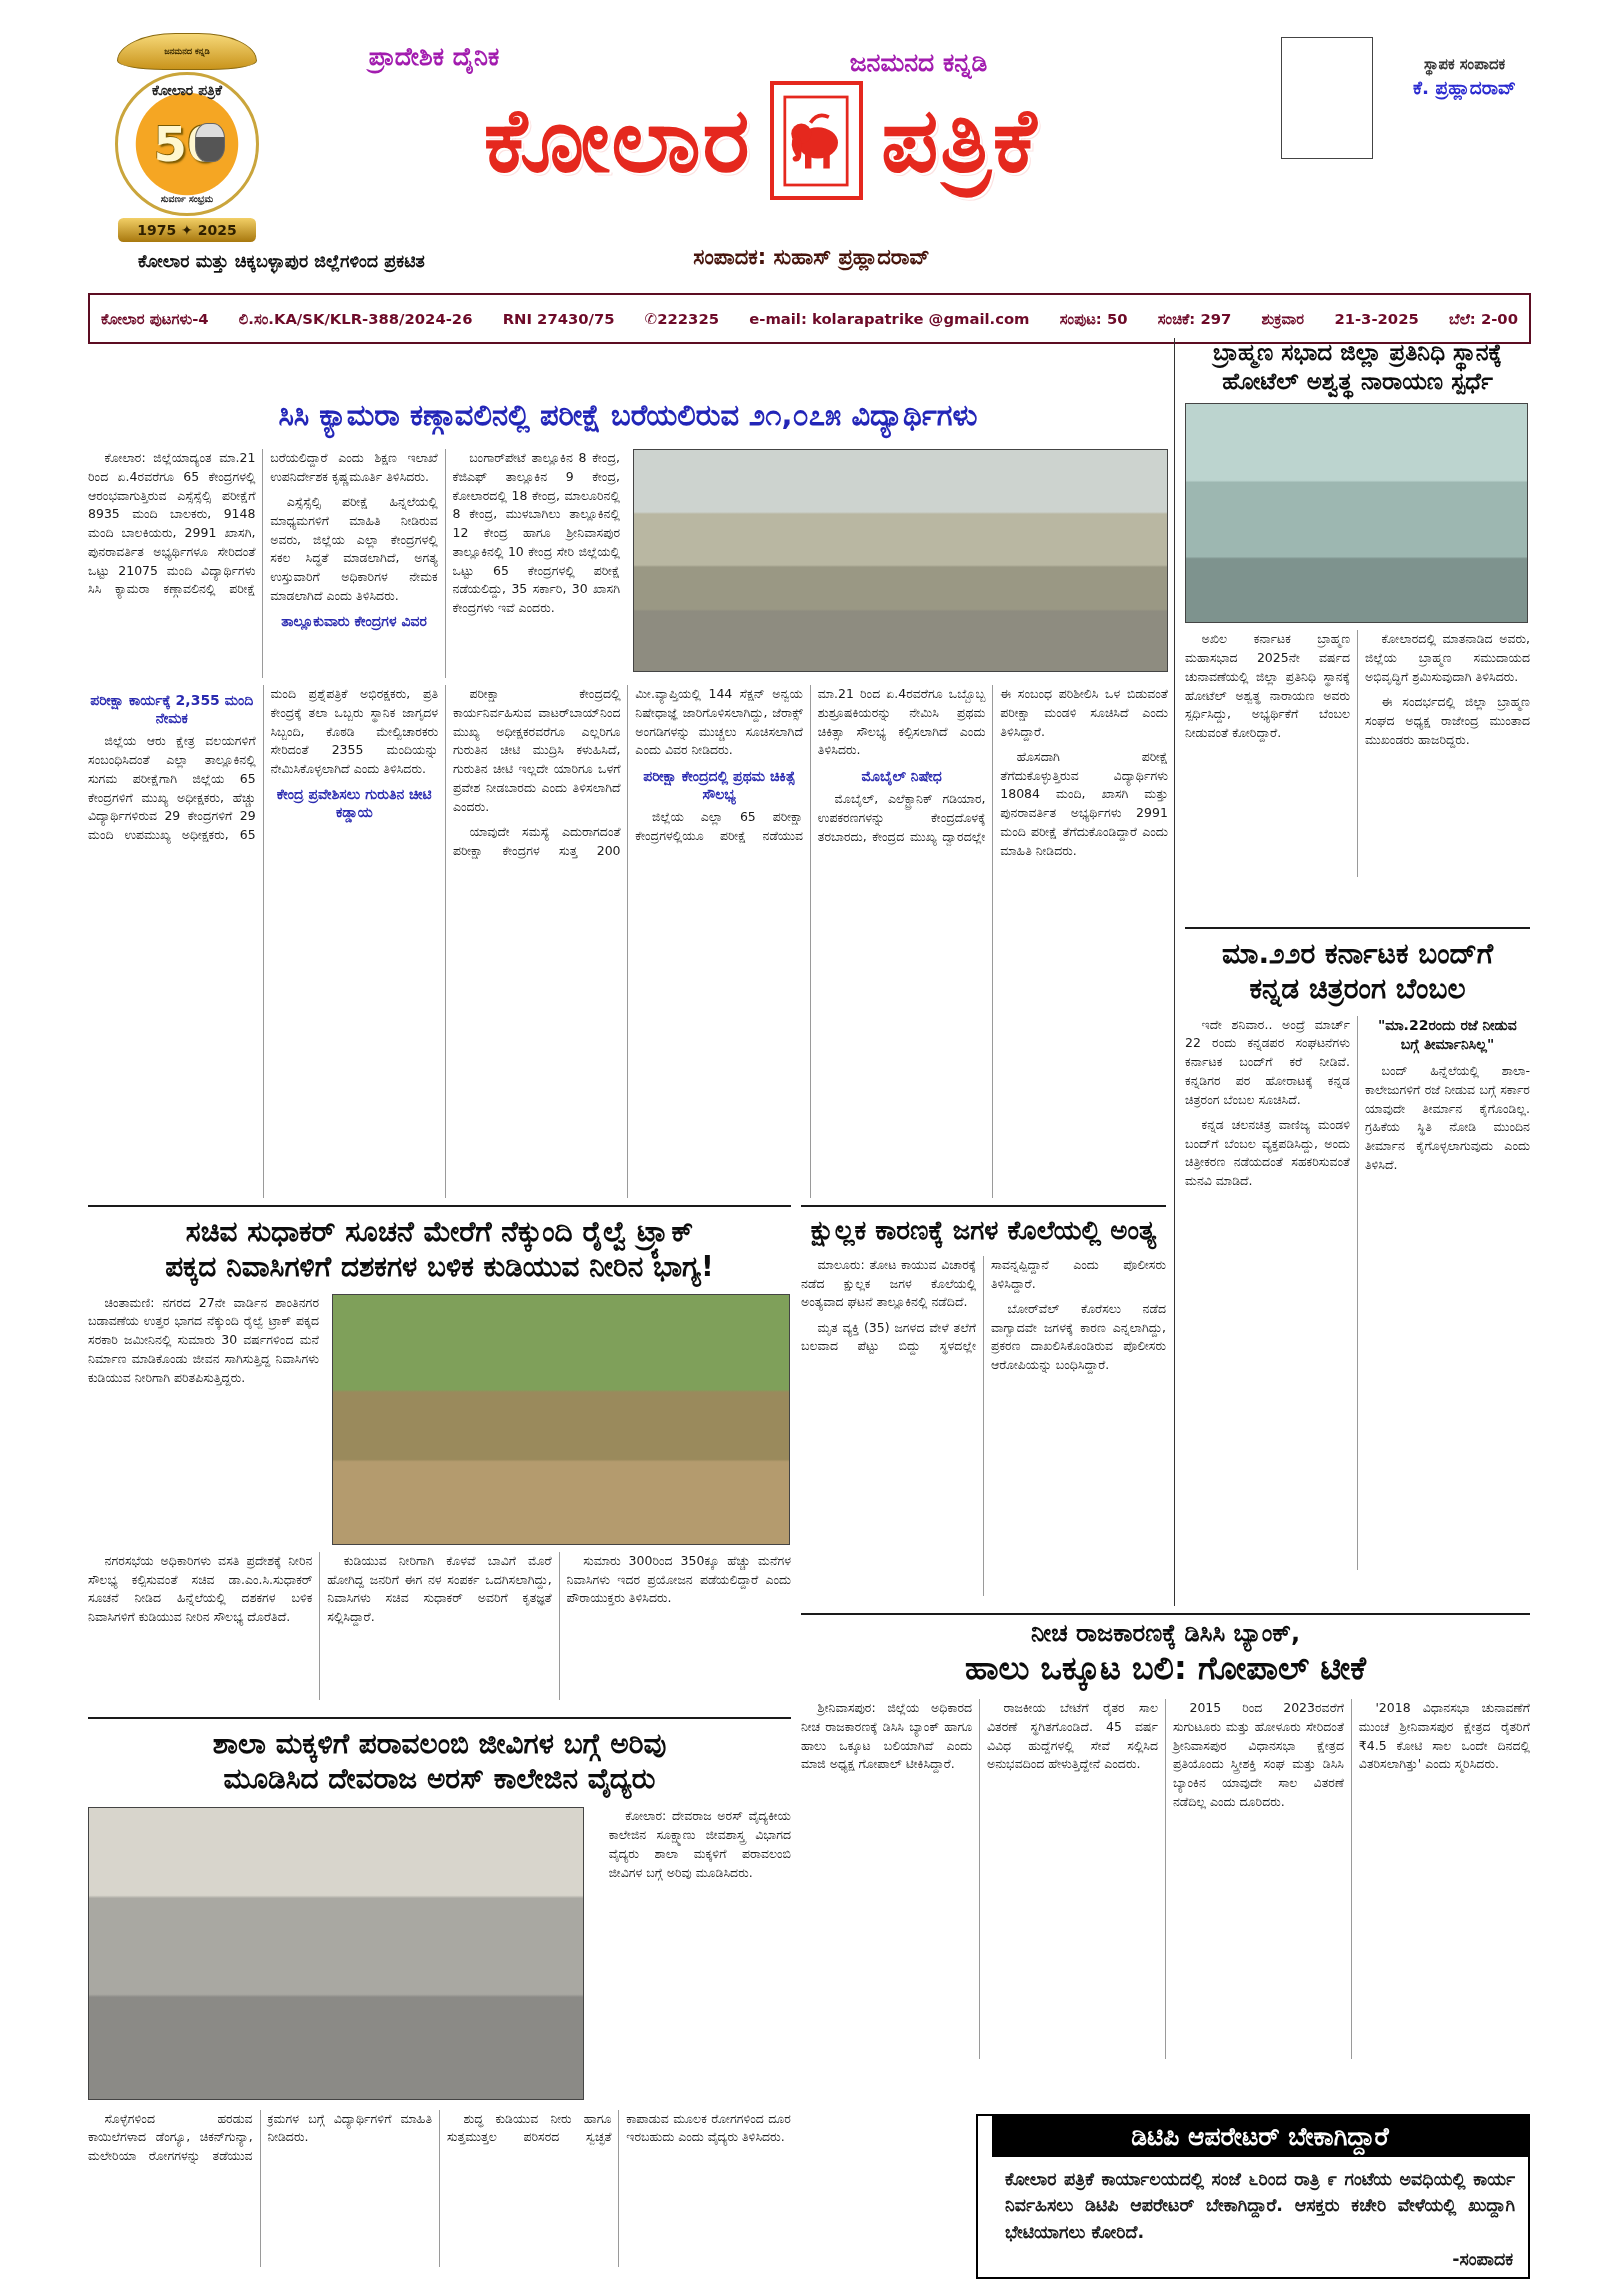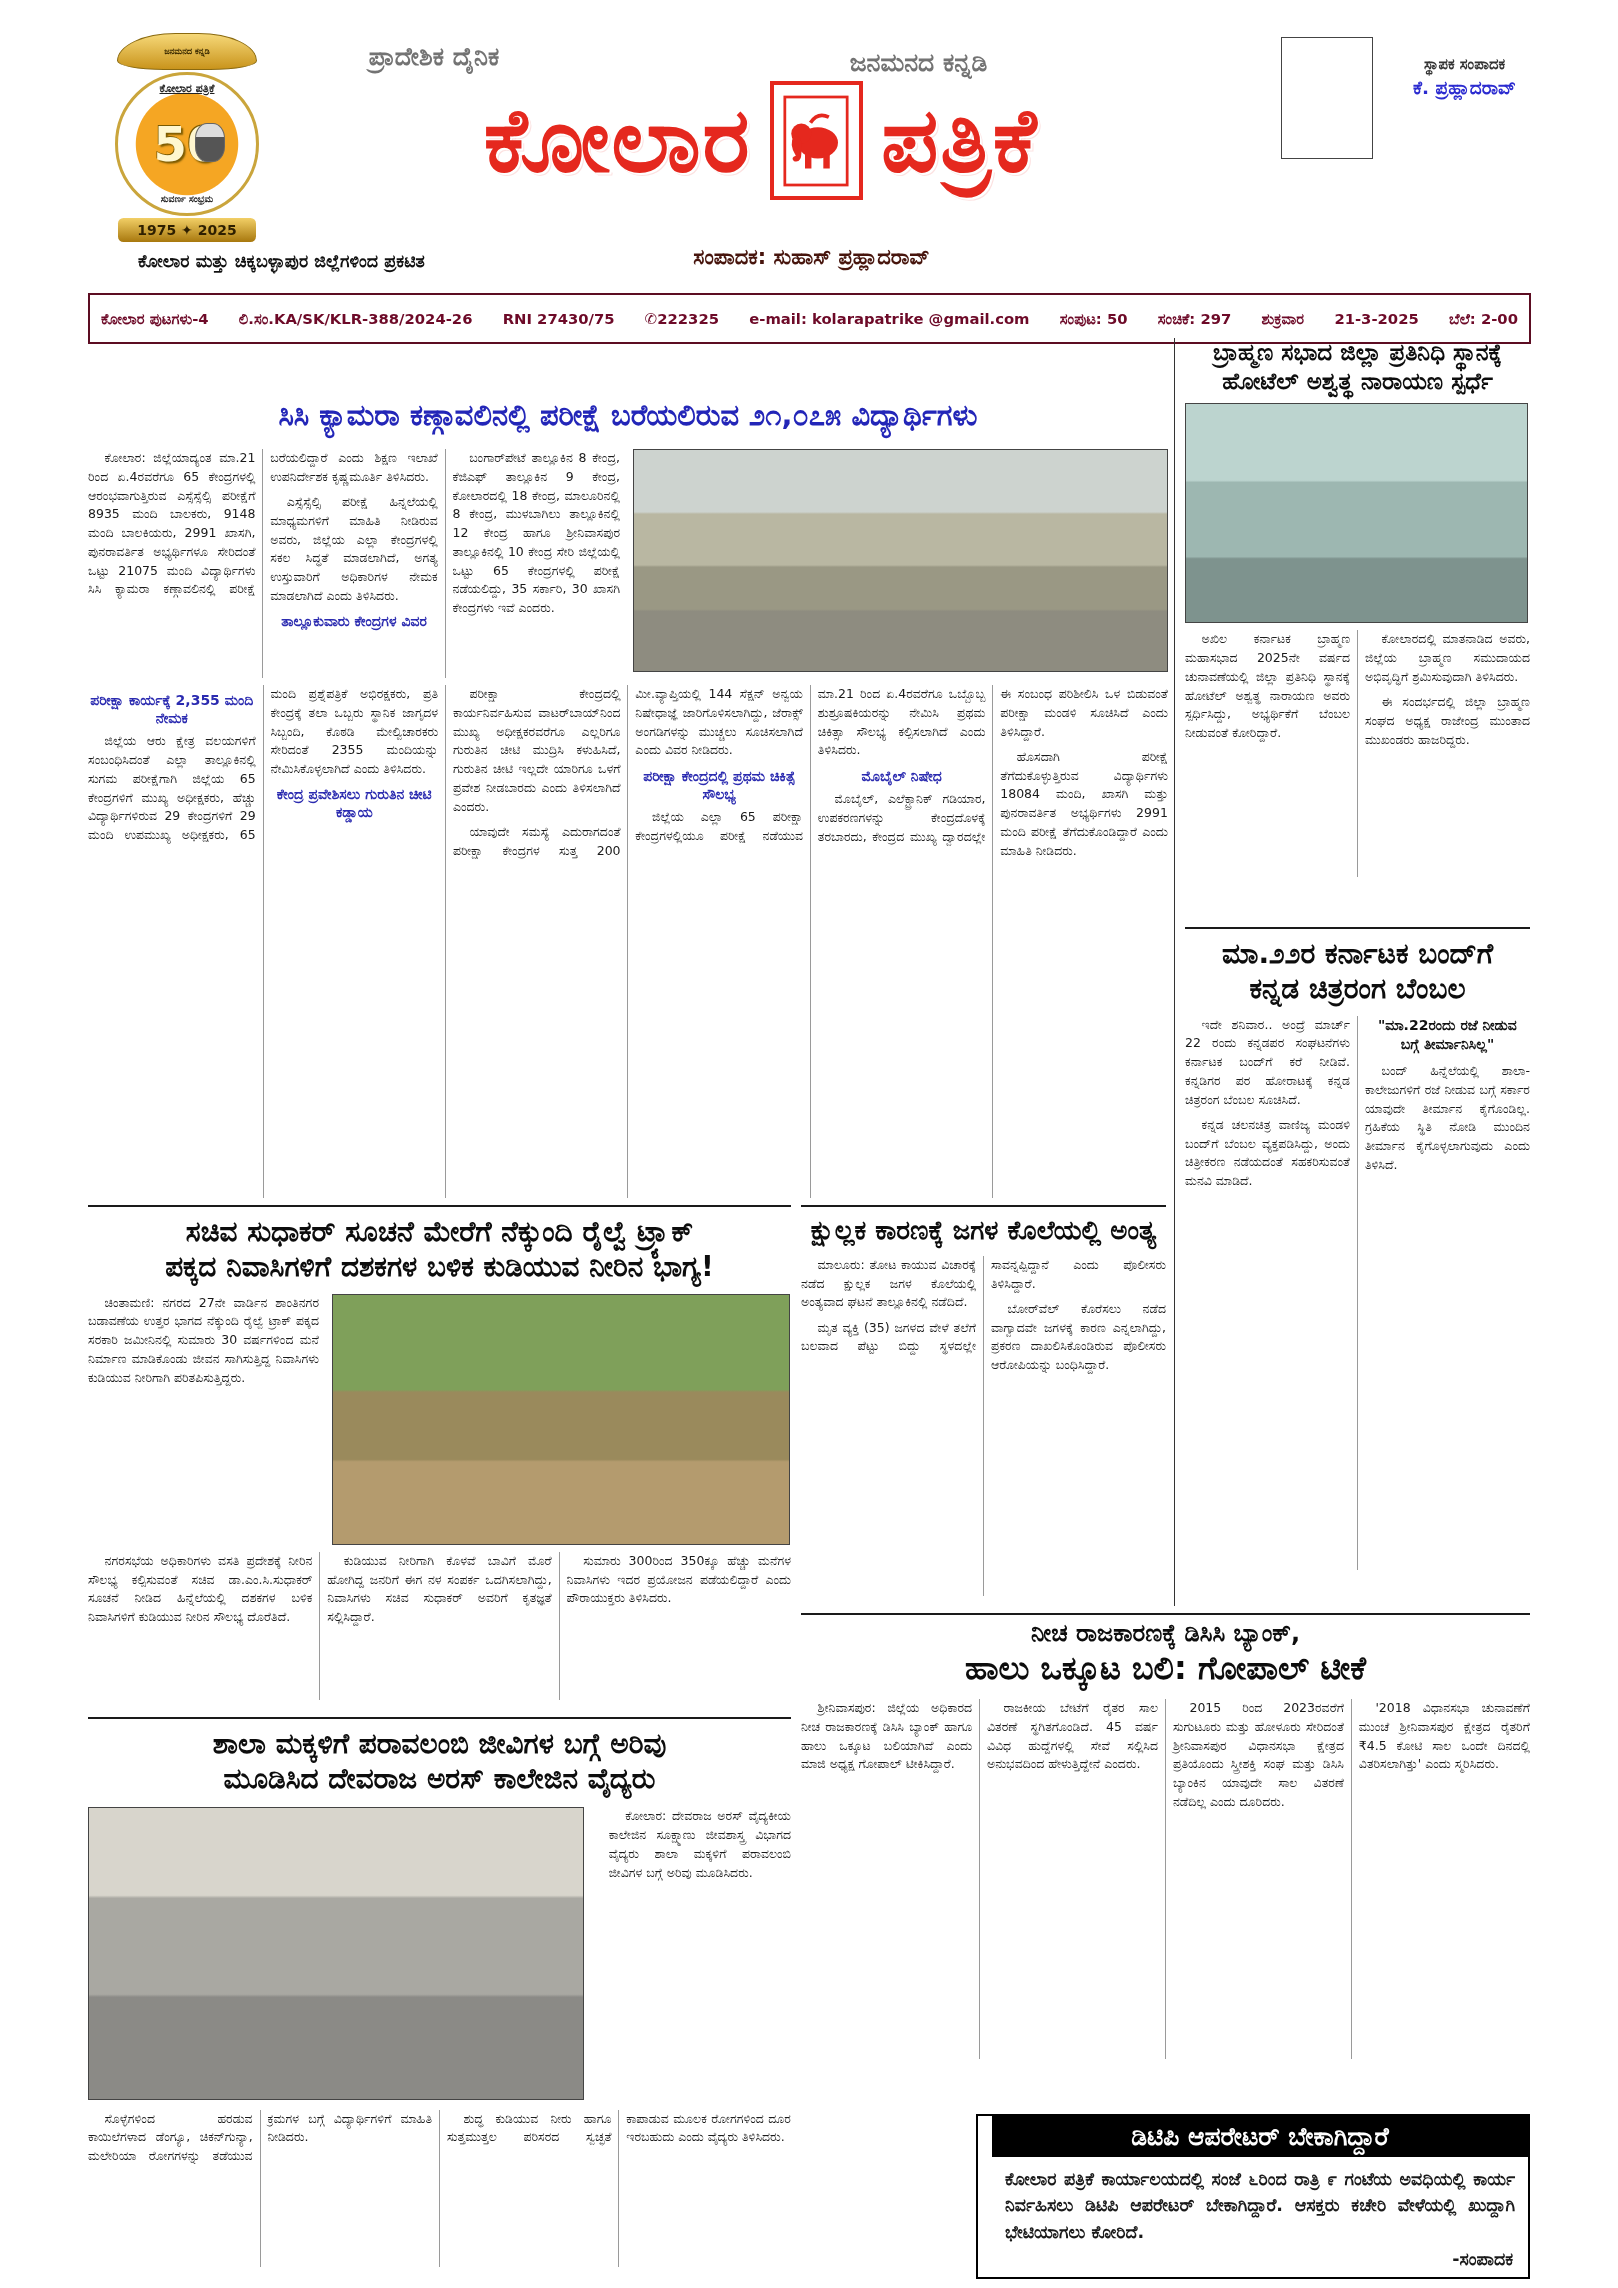--- a/index.html
+++ b/index.html
@@ -1,40 +1,40 @@
 <!DOCTYPE html>
 <html style="font-size:14.8px"><head>
 <meta charset="utf-8">
 <style>
   html,body{margin:0;padding:0;background:#e8e8e8;}
   #page{position:relative;width:1619px;height:2289px;background:#ffffff;margin:0 auto;
         font-family:"DejaVu Sans",sans-serif;color:#1a1a1a;overflow:hidden;}
   .abs{position:absolute;}
   
-  .tagline{font-weight:bold;color:#737373;font-size:25px;text-align:center;}
+  .tagline{font-weight:bold;color:#a21caf;font-size:25px;text-align:center;}
   .masthead-row{display:flex;align-items:center;justify-content:center;gap:18.5px;}
   .masthead-title{font-size:89px;font-weight:bold;color:#e5281e;line-height:1;letter-spacing:1.8px;
                   text-shadow:1.8px 1.8px 0 #fff,2.8px 2.8px 0 #e5281e22;}
   .emblem-box{width:85px;height:111px;border:4.6px solid #e5281e;display:flex;align-items:center;justify-content:center;background:#fff;}
   .publisher-line{font-size:17.5px;font-weight:bold;color:#111;}
   .editor-line{font-size:21px;font-weight:bold;color:#47150d;text-align:center;}
   .founder-photo{width:92px;height:122px;border:0.9px solid #999;
      background:radial-gradient(circle at 50% 28%,#e9b58e 0 26%,#c9c2bd 27% 34%,#f2napx),
                 linear-gradient(180deg,#cfd8e2 0 30%,#f07a30 31% 100%);}
   .founder-label{font-size:14.8px;font-weight:bold;color:#333;text-align:center;}
   .founder-name{font-size:18.5px;font-weight:bold;color:#2b2bd0;text-align:center;margin-top:3.7px;}
   
   .logo-badge{width:162px;text-align:center;}
   .logo-ribbon{width:138px;height:35px;margin:0 auto;background:linear-gradient(180deg,#f6d878,#c9941c);
                border-radius:50% 50% 40% 40%/90% 90% 30% 30%;border:1.8px solid #8a6a10;
                display:flex;align-items:center;justify-content:center;font-size:8.3px;font-weight:bold;color:#3a2a00;}
   .logo-circle{width:138px;height:138px;margin:1.8px auto 0;border-radius:50%;border:3.7px solid #caa53c;
                background:radial-gradient(circle,#f5a623 0 52%,#ffffff 53% 100%);
                position:relative;display:flex;align-items:center;justify-content:center;}
-  .logo-ring-top{position:absolute;top:7.4px;width:100%;font-size:11px;font-weight:bold;color:#222;text-decoration:underline;}
+  .logo-ring-top{position:absolute;top:7.4px;width:100%;font-size:14px;font-weight:bold;color:#222;}
   .logo-ring-bottom{position:absolute;bottom:7.4px;width:100%;font-size:9.2px;font-weight:bold;color:#222;}
   .logo-50{font-size:48px;font-weight:bold;color:#fff7d0;text-shadow:1.8px 1.8px 1.8px #7a5a00,-0.9px -0.9px 0 #7a5a00;}
   .logo-portrait{position:absolute;right:31px;top:48px;width:28px;height:37px;border-radius:40%;
                  background:linear-gradient(180deg,#ddd 0 35%,#555 36% 100%);border:0.9px solid #666;}
   .logo-banner{width:138px;height:24px;margin:1.8px auto 0;background:linear-gradient(180deg,#f2cf66,#a8780e);
                border-radius:5.5px;display:flex;align-items:center;justify-content:center;
                font-size:14px;font-weight:bold;color:#2e1f00;}
   
   .datebar{border:2.8px solid #5c0d22;display:flex;align-items:center;justify-content:space-between;
            padding:3.7px 11px;box-sizing:border-box;}

